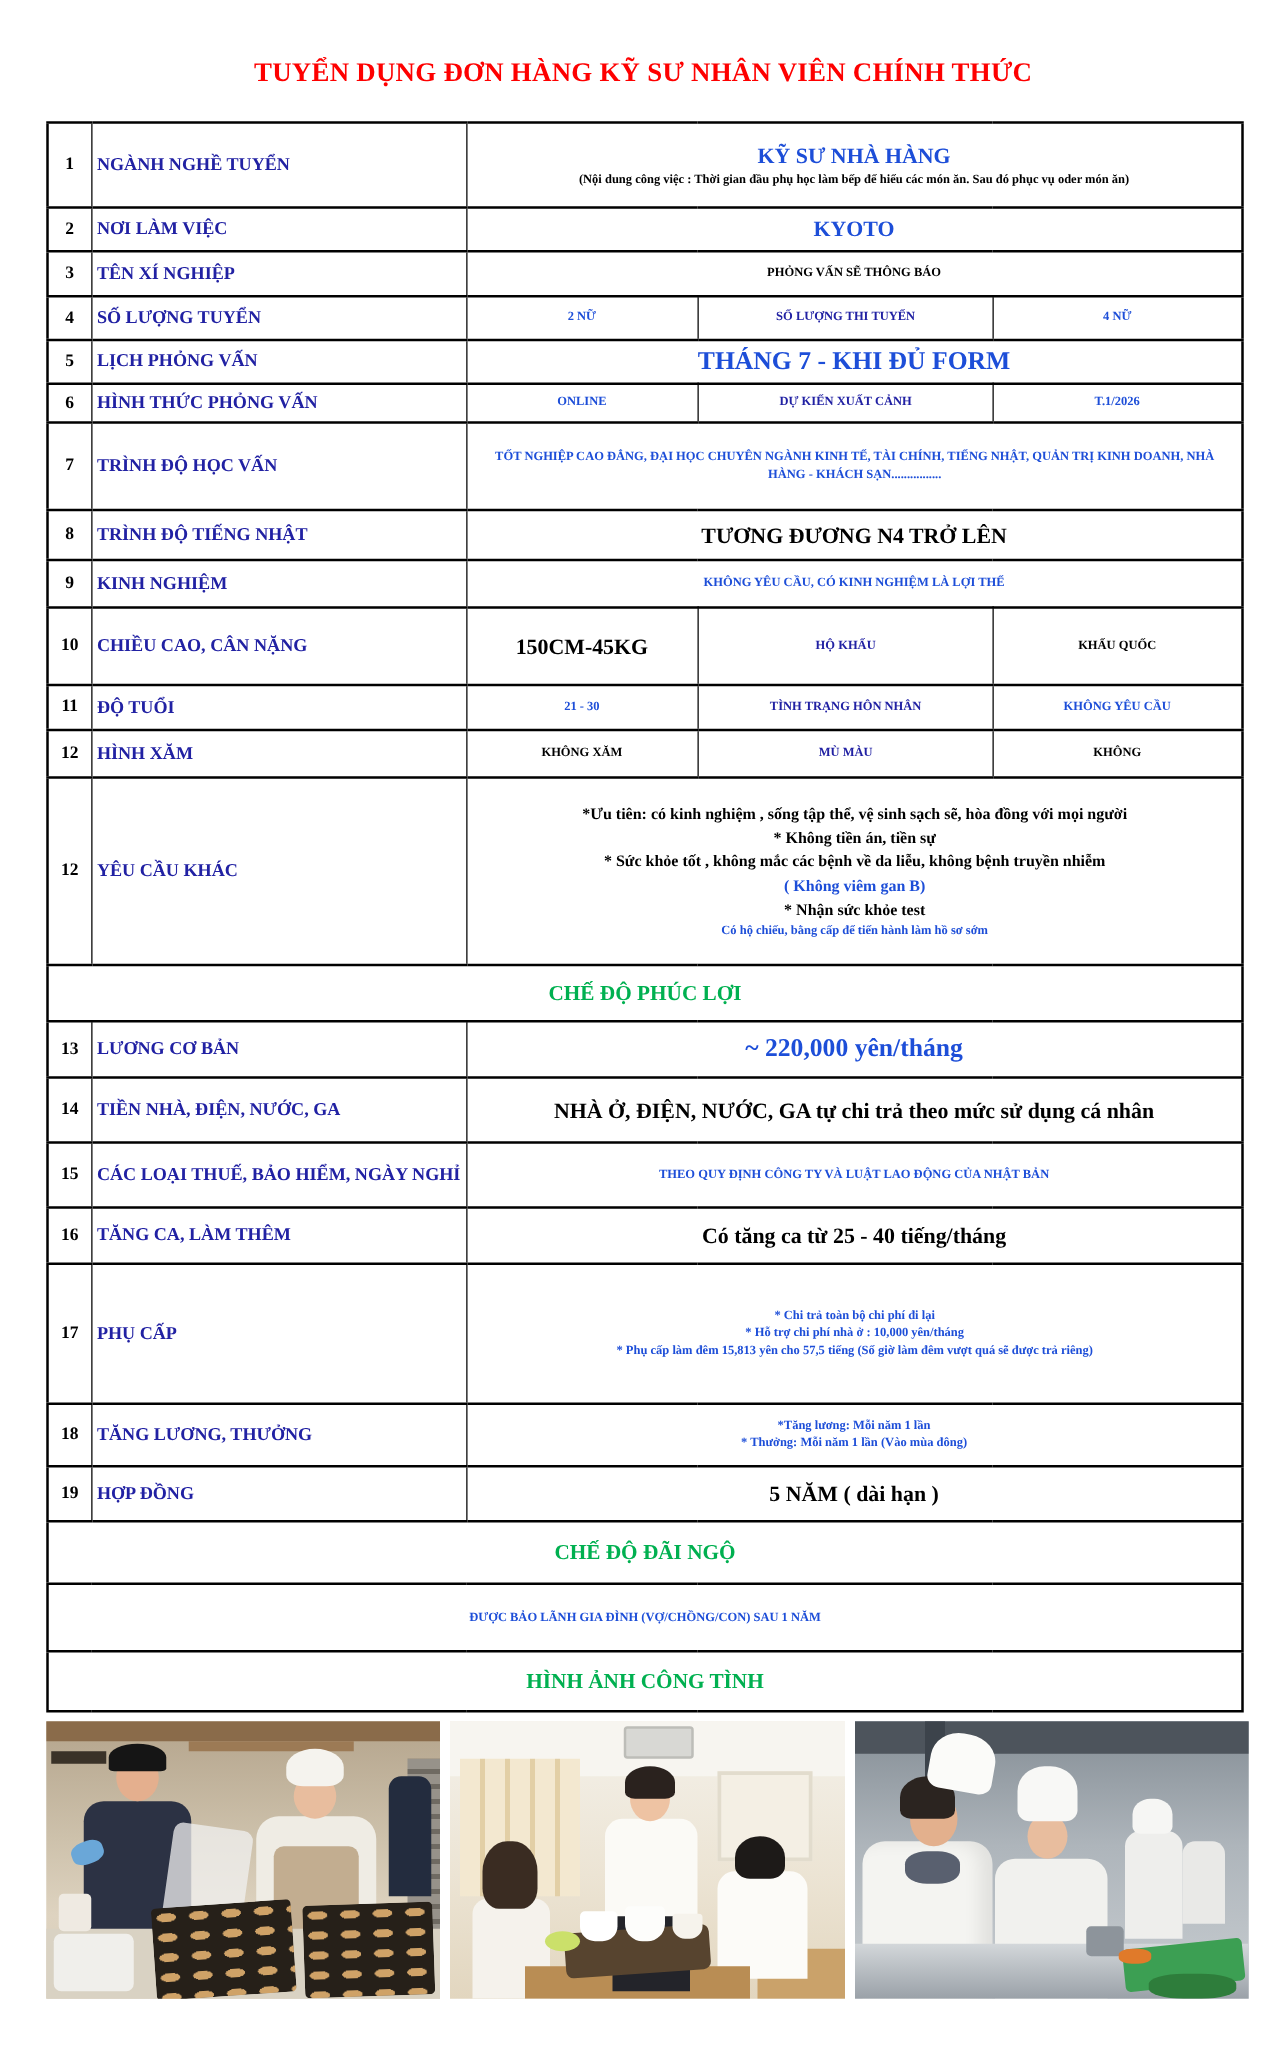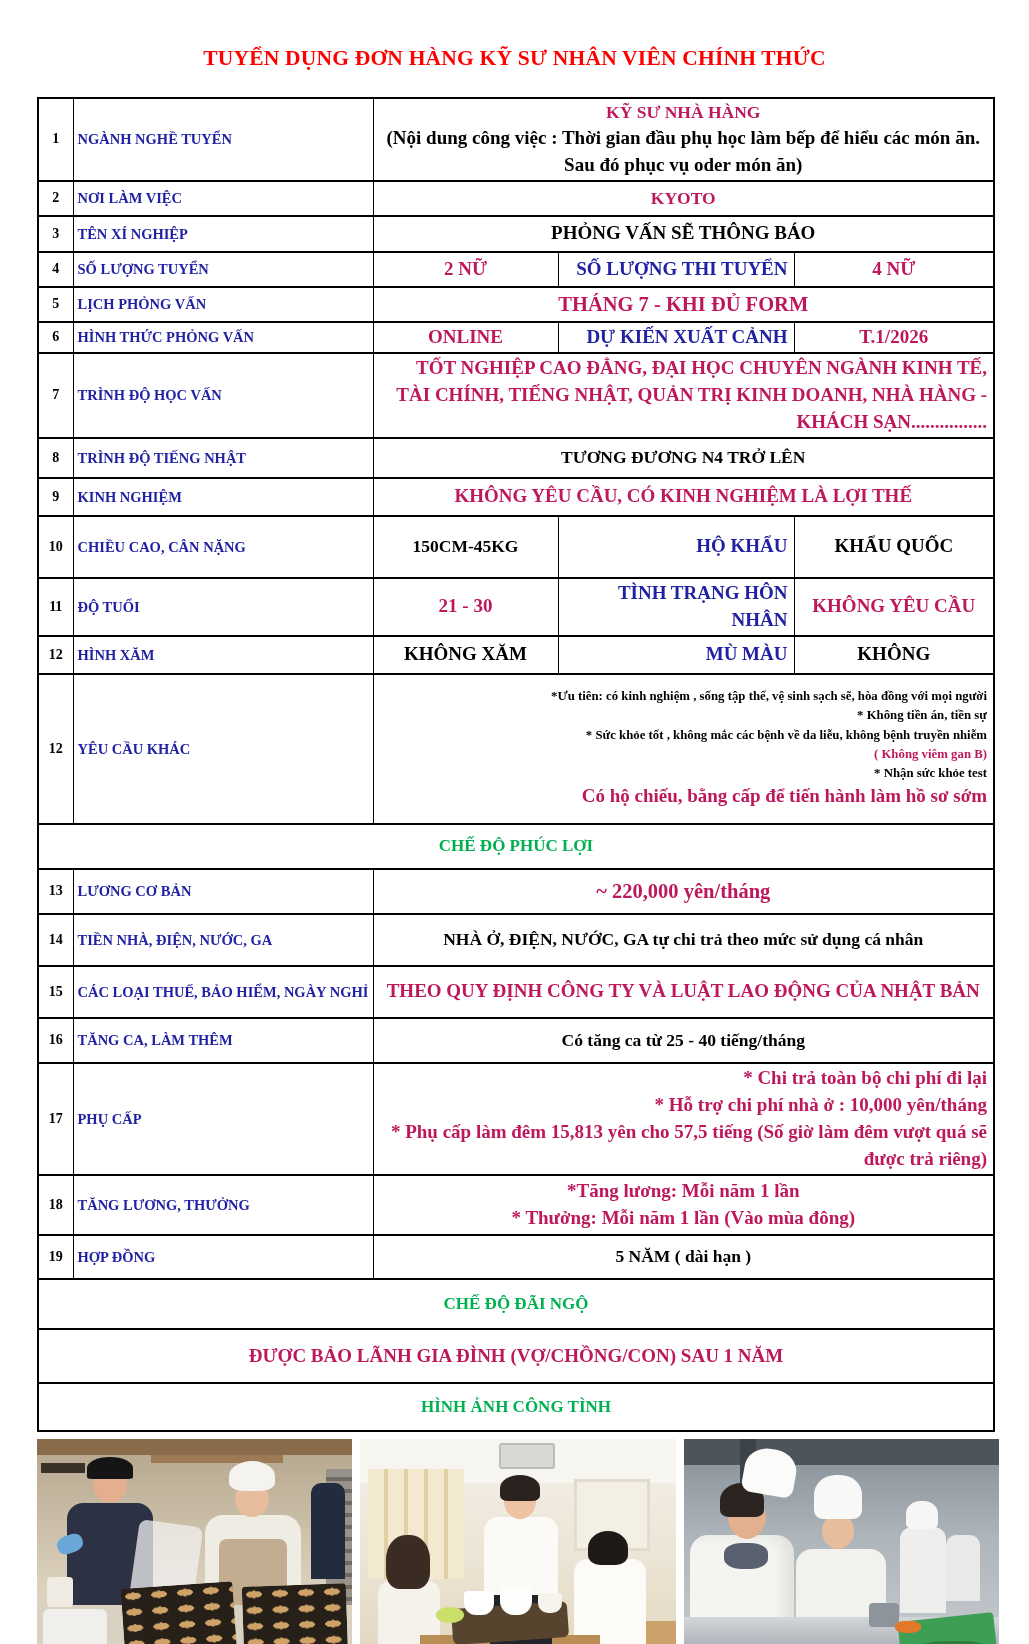--- a/index.html
+++ b/index.html
@@ -31,29 +31,29 @@
     border-bottom:2px solid #000;
     vertical-align:middle;
     padding:1px 4px;
     overflow:hidden;
   }
   tr.header-row{height:28px;}
   .head-cell{text-align:center;font-size:15px;}
   .stt-cell{text-align:center;font-size:14px;padding:1px 1px;}
   .label-cell{text-align:left;font-size:14.5px;line-height:1.25;}
   .content-cell{text-align:center;line-height:1.42;}
-  .content-cell.align-left{text-align:right;padding-left:7px;padding-right:6px;}
+  .content-cell.align-left{text-align:center;padding-left:7px;padding-right:6px;}
   .section-cell{text-align:center;font-size:17px;}
   .line{white-space:normal;}
-  .c-red{color:#be185d;}
+  .c-red{color:#1d4ed8;}
   .c-blue{color:#2121a3;}
   .c-green{color:#00b050;}
   .c-black{color:#000000;}
   .s-sm{font-size:12.8px;line-height:1.5;}
-  .s-md{font-size:19px;font-family:Liberation Serif, serif;}
+  .s-md{font-size:10px;font-family:Liberation Serif, serif;}
   .s-lg{font-size:17.5px;}
   .s-xl{font-size:20.5px;}
   
   .photos{
     width:962px;margin:7px 0 0 37px;
     display:flex;gap:8px;height:222px;
   }
   .photo{position:relative;flex:1;overflow:hidden;}
   .photo *{position:absolute;}
   
@@ -297,21 +297,21 @@
         </tr>
         <tr style="height: 112px;">
           <td class="stt-cell">17</td>
           <td class="label-cell c-blue">PHỤ CẤP</td>
           <td colspan="3" class="content-cell align-left">
             <div class="line c-red s-md">* Chi trả toàn bộ chi phí đi lại</div>
             <div class="line c-red s-md">* Hỗ trợ chi phí nhà ở : 10,000 yên/tháng</div>
             <div class="line c-red s-md">* Phụ cấp làm đêm 15,813 yên cho 57,5 tiếng (Số giờ làm đêm vượt quá sẽ được trả riêng)</div>
           </td>
         </tr>
-        <tr style="height: 60px;">
+        <tr style="height: 50px;">
           <td class="stt-cell">18</td>
           <td class="label-cell c-blue">TĂNG LƯƠNG, THƯỞNG</td>
           <td colspan="3" class="content-cell align-center">
             <div class="line c-red s-md">*Tăng lương: Mỗi năm 1 lần</div>
             <div class="line c-red s-md">* Thưởng: Mỗi năm 1 lần (Vào mùa đông)</div>
           </td>
         </tr>
         <tr style="height: 44px;">
           <td class="stt-cell">19</td>
           <td class="label-cell c-blue">HỢP ĐỒNG</td>

